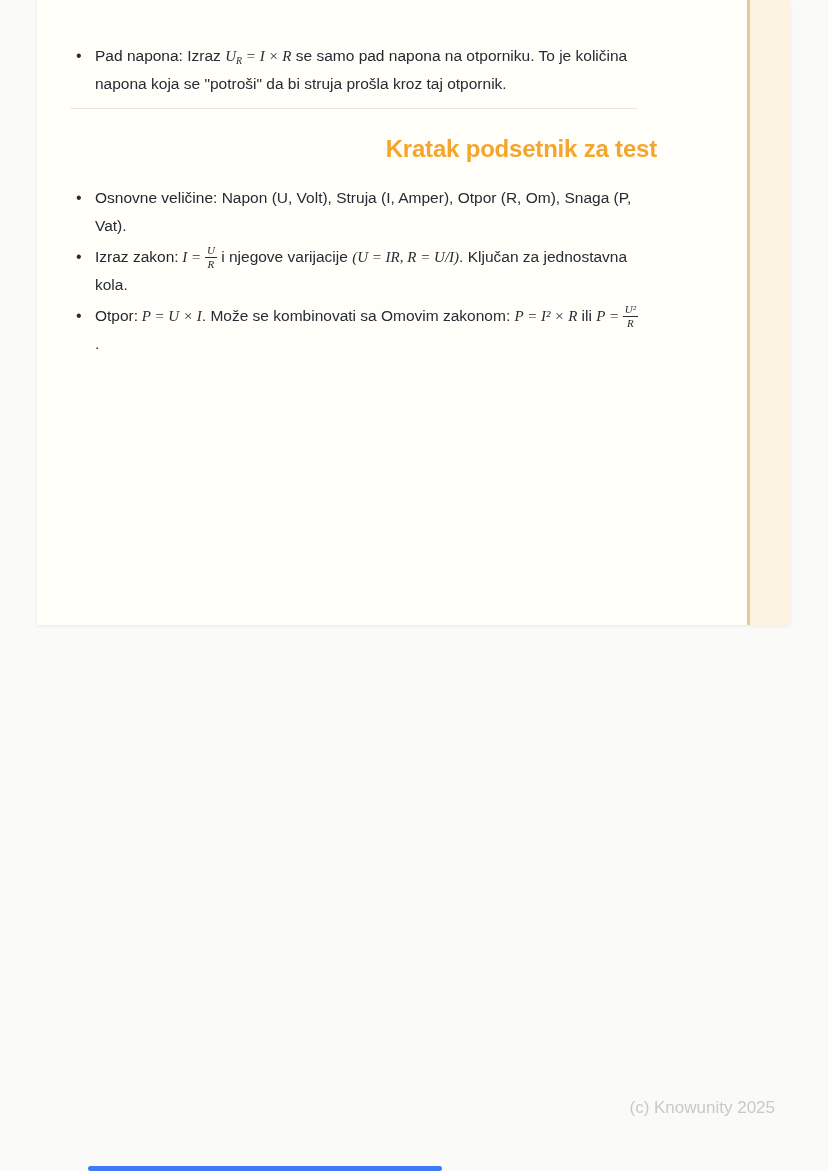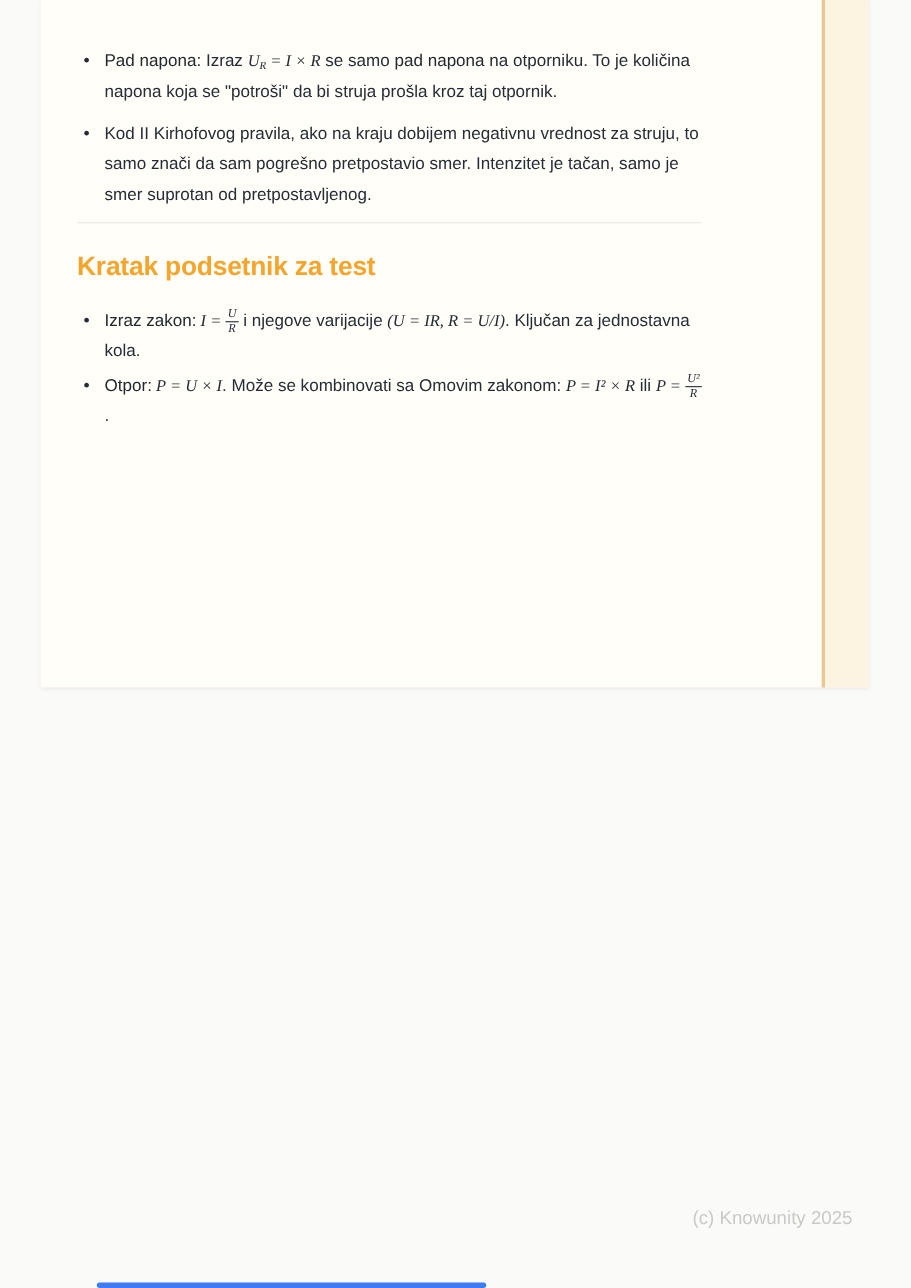--- a/index.html
+++ b/index.html
@@ -47,49 +47,49 @@
   }
   .frac .num { display: block; border-bottom: 1px solid #262C35; padding: 0 2px 1px; }
   .frac .den { display: block; padding-top: 1px; }
   hr.divider {
     border: none; border-top: 1px solid #E7E7E4;
     margin: 4px 0 0 0; width: 567px;
   }
   h2.section-heading {
     margin: 25px 0 20px 0;
     font-size: 24px; line-height: 30px; font-weight: 700;
-    color: #F5A42C; letter-spacing: -0.2px;
+    color: #F5A42C; letter-spacing: -0.2px; text-align: right;
   }
   .footer-copyright {
     position: absolute; right: 53px; top: 1101px;
     font-size: 17px; line-height: 14px; color: #C9C9C6;
   }
   .progress-bar {
     position: absolute; left: 88px; top: 1166px; width: 354px; height: 5px;
     background: #3D7CF4; border-radius: 2.5px;
   }
 </style>
 </head>
 <body>
 
 <div class="page-card">
   <div class="edge-stripe"></div>
 
   <div class="content">
 
     <ul class="bullets bullets-top">
       <li><b>Pad napona:</b><span> Izraz </span><span class="math"><span>U</span><sub>R</sub><span> = I × R</span></span><span> se samo </span><b>pad napona</b><span> na otporniku. To je količina napona koja se "potroši" da bi struja prošla kroz taj otpornik.</span></li>
-      <li><span>Kod II Kirhofovog pravila, ako na kraju dobijem negativnu vrednost za struju, to samo znači da sam pogrešno pretpostavio smer. Intenzitet je tačan, samo je smer suprotan od pretpostavljenog.</span></li>
     </ul>
 
     <hr class="divider">
 
     <h2 class="section-heading">Kratak podsetnik za test</h2>
 
     <ul class="bullets bullets-section">
+      <li><b>Osnovne veličine:</b><span> Napon (U, Volt), Struja (I, Amper), Otpor (R, Om), Snaga (P, Vat).</span></li>
 
       <li><b>Izraz zakon:</b><span class="math"><span> I = </span><span class="frac"><span class="num">U</span><span class="den">R</span></span></span><span> i njegove varijacije </span><span class="math">(U = IR, R = U/I)</span><span>. Ključan za jednostavna kola.</span></li>
 
       <li><b>Otpor:</b><span class="math"> P = U × I</span><span>. Može se kombinovati sa Omovim zakonom: </span><span class="math">P = I² × R</span><span> ili </span><span class="math"><span>P = </span><span class="frac"><span class="num">U²</span><span class="den">R</span></span></span><span>.</span></li>
 
 
     </ul>
 
   </div>
 </div>

